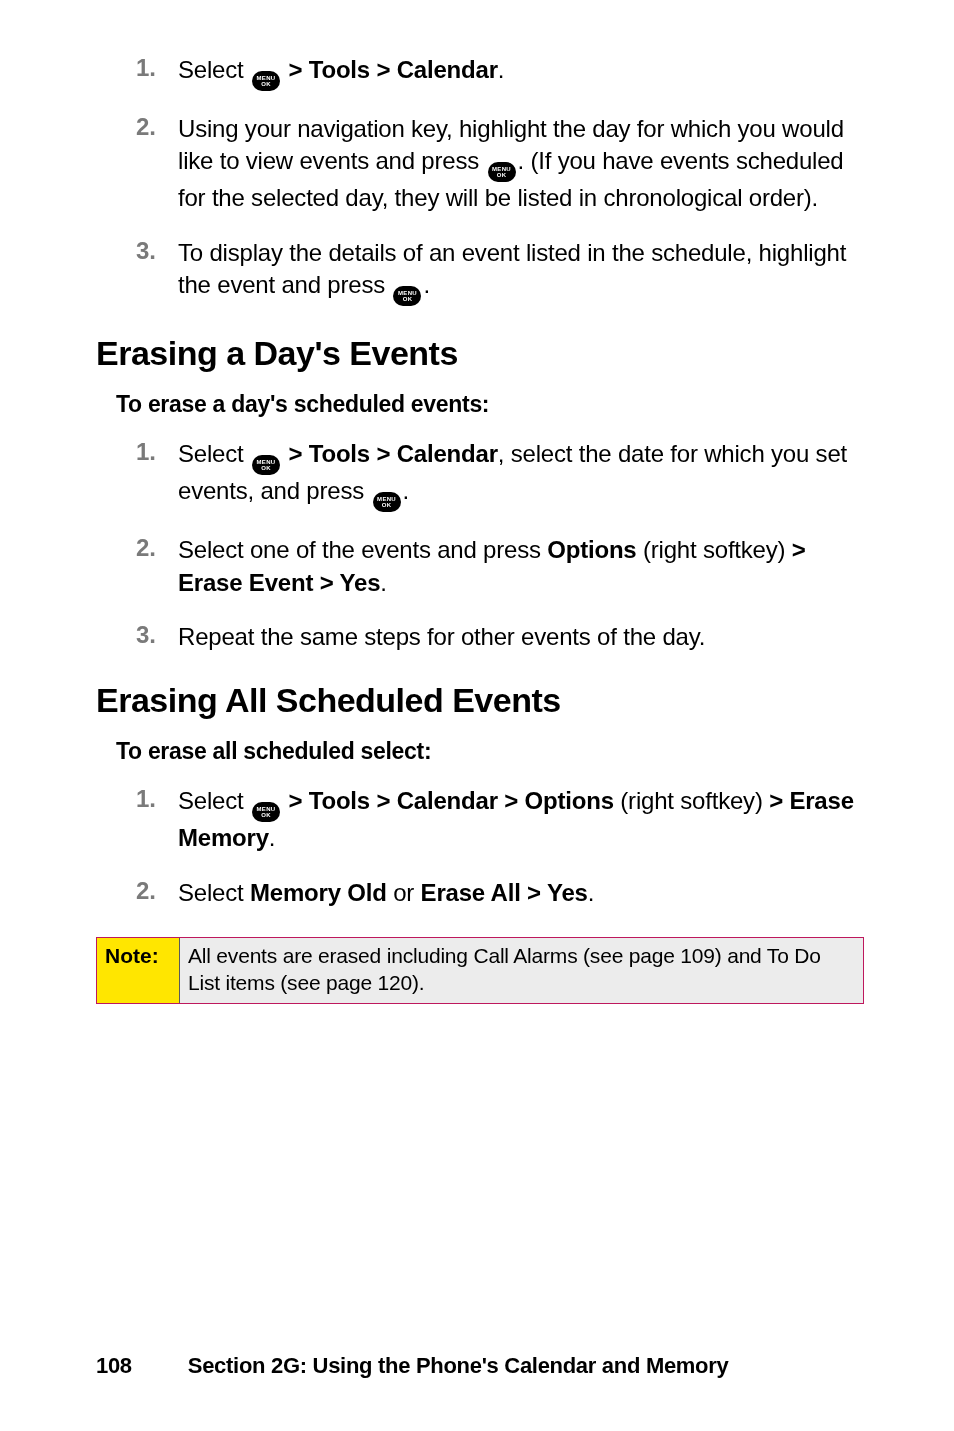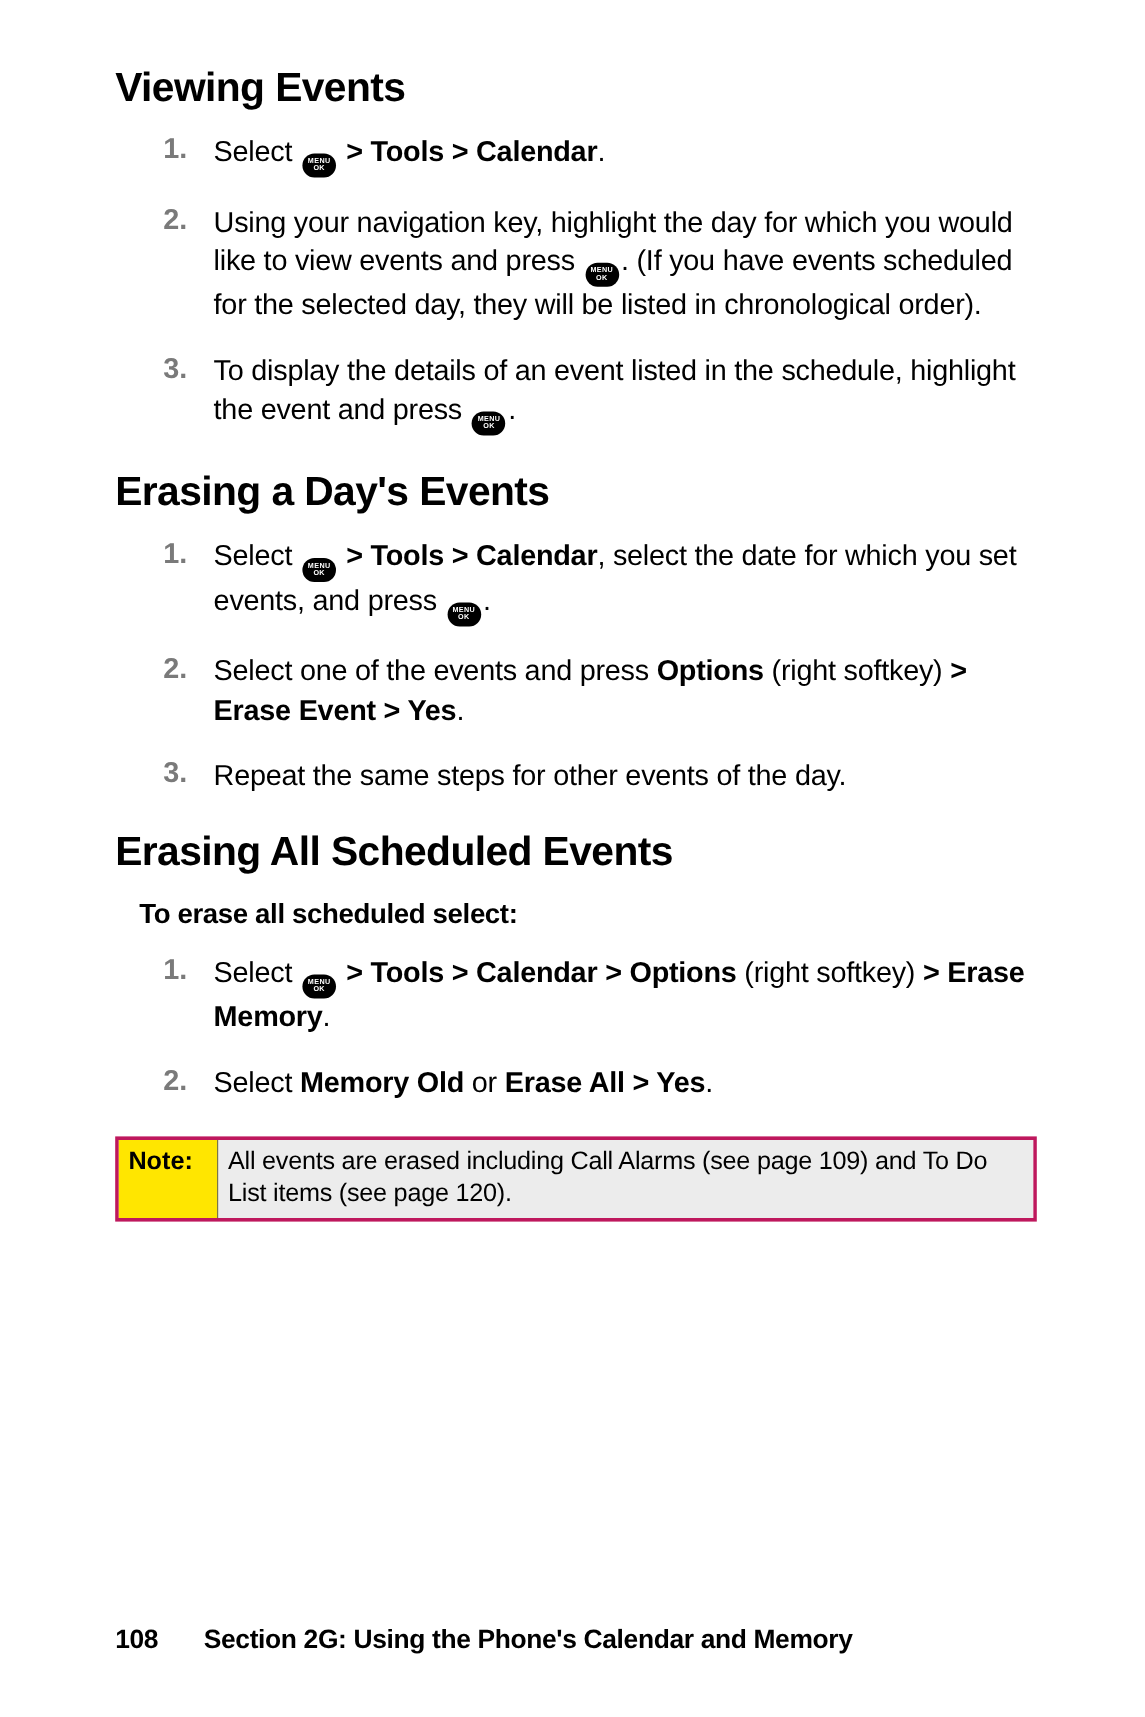--- a/index.html
+++ b/index.html
@@ -71,21 +71,21 @@
   .menu-icon .t1 {
     font-size: 6px;
     font-weight: 700;
     color: #fff;
     line-height: 6px;
     text-align: center;
     letter-spacing: 0.3px;
   }
   .note-box {
     display: flex;
-    border: 3px solid #be185d;
+    border: 1px solid #be185d;
     margin-top: 8px;
     font-size: 21px;
     line-height: 1.3;
   }
   .note-label-cell {
     background: #ffe600;
     border-right: 1px solid #5a5a5a;
     padding: 4px 8px 4px 8px;
     font-weight: 700;
     width: 66px;
@@ -99,28 +99,27 @@
     letter-spacing: -0.2px;
   }
   .footer {
     position: absolute;
     bottom: 52px;
     left: 96px;
     font-size: 22px;
     font-weight: 700;
     letter-spacing: -0.3px;
   }
-  .footer .pn { margin-right: 38px; }
+  .footer .pn { margin-right: 56px; }
 </style>
 </head>
 <body>
 
 <div class="page">
 
-  <h2 class="section-heading">Viewing Events</h2>
   <ol class="steps">
     <li>
       <span class="num">1.</span>
       <span class="step-body">
         <span>Select </span><span class="menu-icon">
             <span class="t1">MENU<br>OK</span>
           </span><span> </span><b>&gt; Tools &gt; Calendar</b><span>.</span>
       </span>
     </li>
     <li>
@@ -135,20 +134,21 @@
       <span class="num">3.</span>
       <span class="step-body">
         <span>To display the details of an event listed in the schedule, highlight the event and press </span><span class="menu-icon">
             <span class="t1">MENU<br>OK</span>
           </span><span>.</span>
       </span>
     </li>
   </ol>
 
   <h2 class="section-heading">Erasing a Day's Events</h2>
+  <p class="intro">To erase a day's scheduled events:</p>
   <ol class="steps">
     <li>
       <span class="num">1.</span>
       <span class="step-body">
         <span>Select </span><span class="menu-icon">
             <span class="t1">MENU<br>OK</span>
           </span><b> &gt; Tools &gt; Calendar</b><span>, select the date for which you set events, and press </span><span class="menu-icon">
             <span class="t1">MENU<br>OK</span>
           </span><span>.</span>
       </span>

